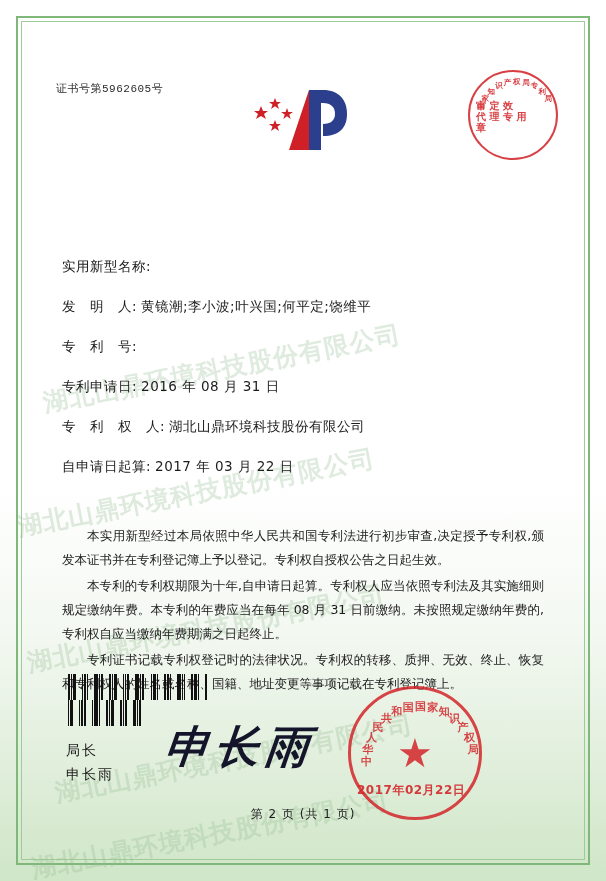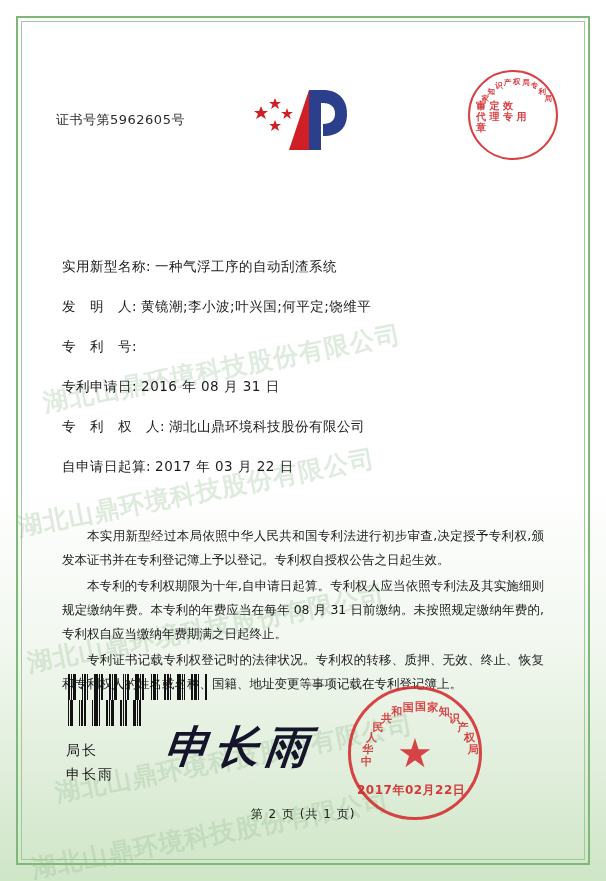--- a/index.html
+++ b/index.html
@@ -62,24 +62,25 @@
   .wm1 { left: 40px;  top: 352px; }
   .wm2 { left: 14px;  top: 476px; }
   .wm3 { left: 24px;  top: 612px; }
   .wm4 { left: 52px;  top: 742px; }
   .wm5 { left: 28px;  top: 818px; }
 
   
   .cert-no {
     position: absolute;
     left: 56px;
-    top: 111px;
-    font-size: 13px;
+    top: 81px;
+    font-size: 11px;
     color: #2b2b2b;
     letter-spacing: 0.5px;
+    font-family: Liberation Mono, monospace;
   }
 
   
   .logo {
     position: absolute;
     left: 253px;
     top: 84px;
     width: 100px;
     height: 72px;
   }
@@ -308,21 +309,20 @@
     <div class="center-lines">
       <div>审 定 效</div>
       <div>代 理 专 用 章</div>
     </div>
   </div>
 
 
   <div class="fields">
     <div class="field-row">
       <span class="field-label">实用新型名称:</span>
-      <span class="field-value">一种气浮工序的自动刮渣系统</span>
     </div>
     <div class="field-row">
       <span class="field-label">发　明　人:</span>
       <span class="field-value">黄镜潮;李小波;叶兴国;何平定;饶维平</span>
     </div>
     <div class="field-row">
       <span class="field-label">专　利　号:</span>
     </div>
     <div class="field-row">
       <span class="field-label">专利申请日:</span>

